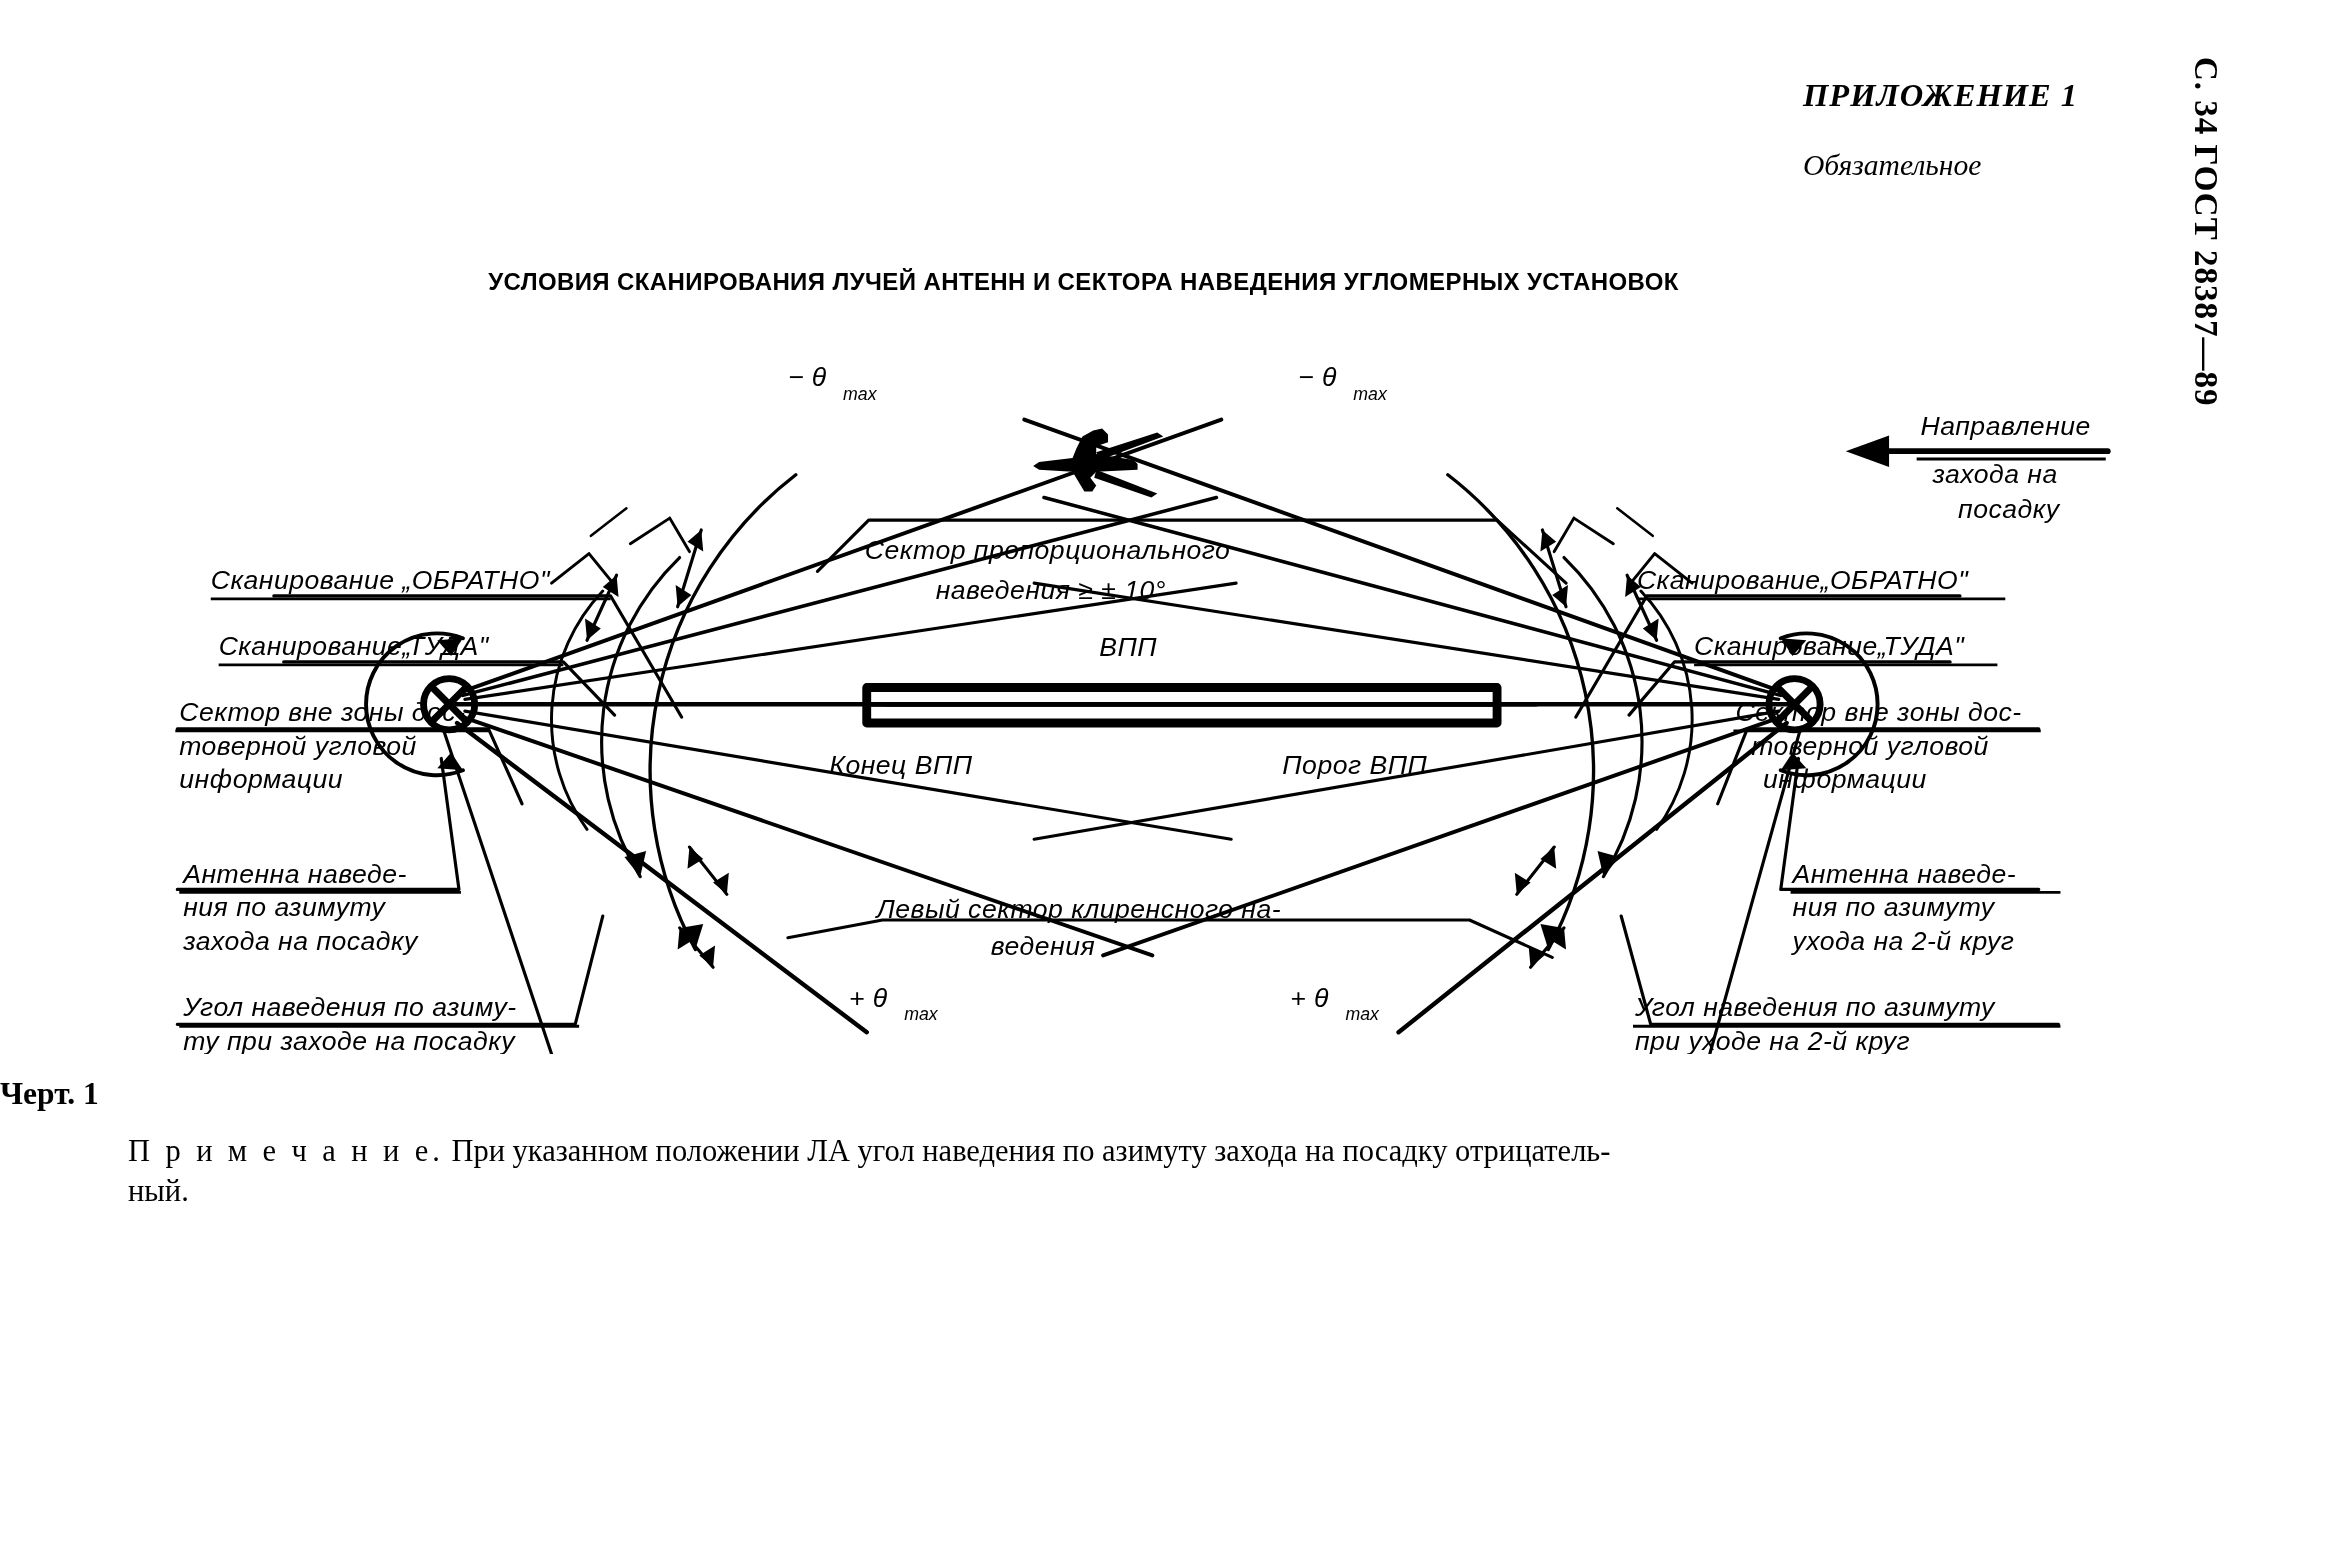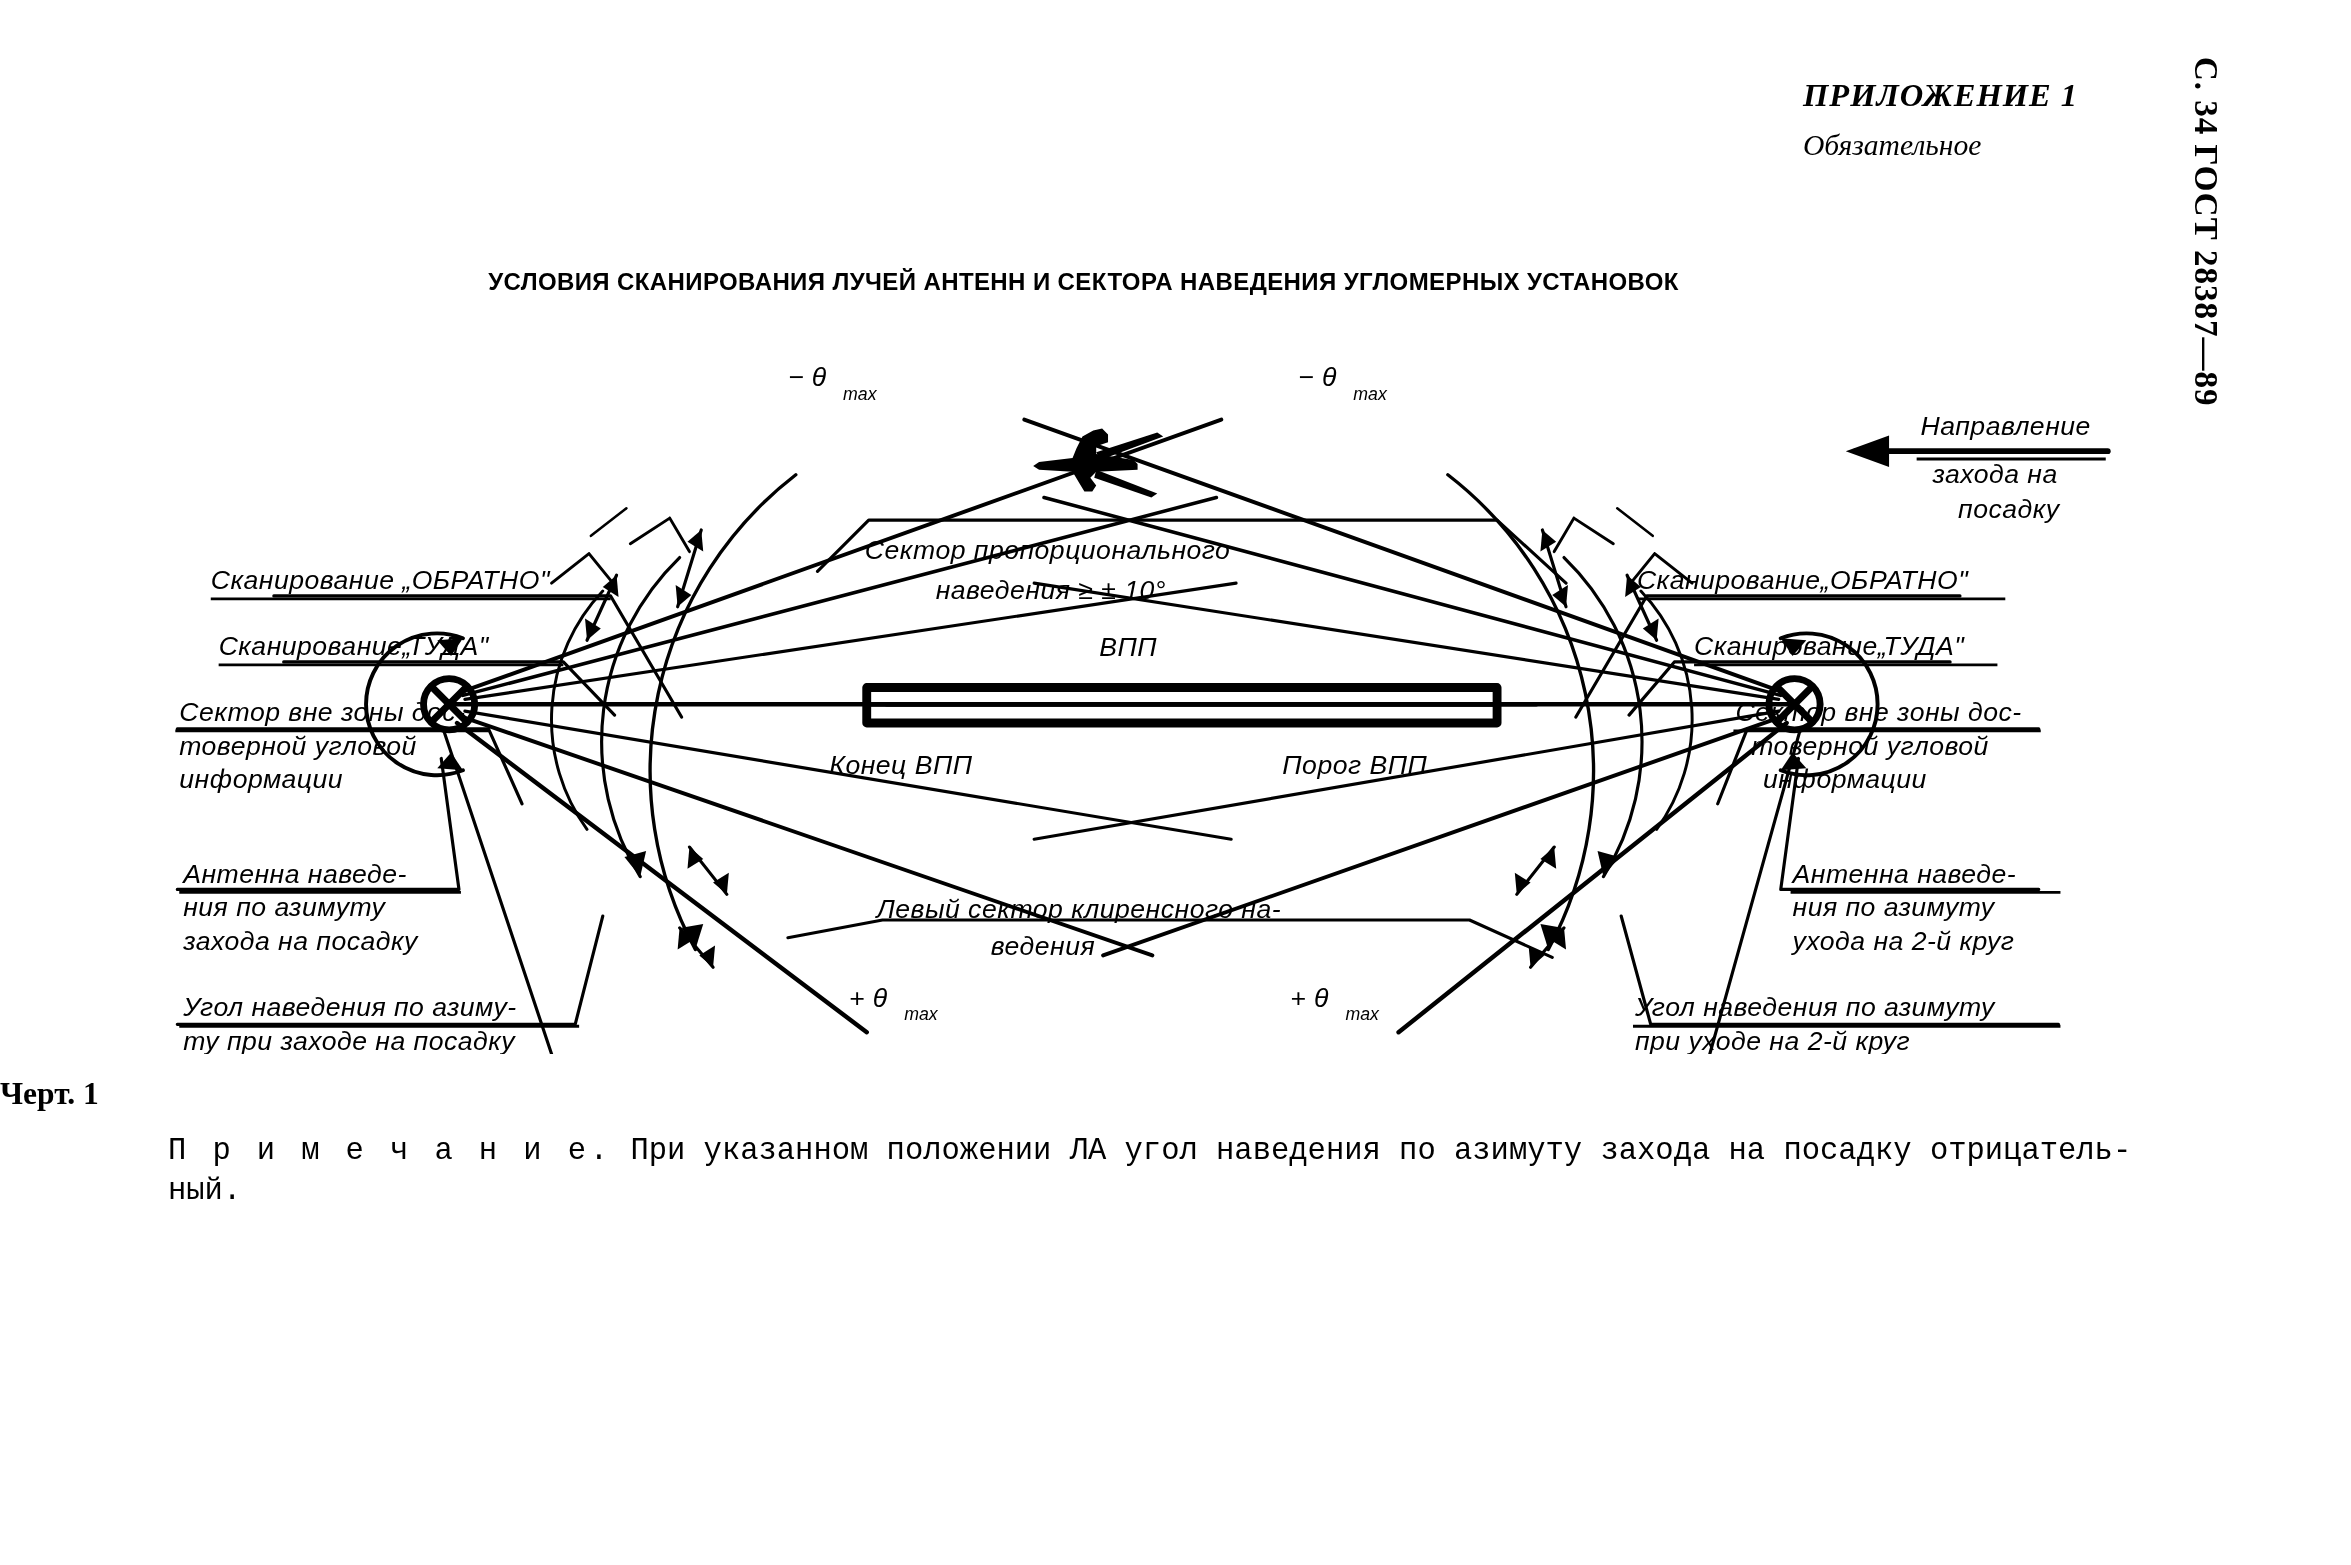--- a/index.html
+++ b/index.html
@@ -4,41 +4,41 @@
 <style>
   html,body{margin:0;padding:0;background:#ffffff;}
   body{width:2351px;height:1565px;position:relative;overflow:hidden;
        font-family:"Liberation Serif",serif;color:#000;}
 
   
   #appendix-block{position:absolute;left:1803px;top:77px;width:394px;}
   #appendix-title{font-family:"Liberation Serif",serif;font-style:italic;font-weight:bold;
                   font-size:32.5px;letter-spacing:1px;}
   #appendix-sub{font-family:"Liberation Serif",serif;font-style:italic;
-                font-size:29.6px;margin-top:15px;}
+                font-size:29.6px;margin-top:35px;}
 
   #side-stamp{position:absolute;left:2224px;top:57px;width:552px;
               transform:rotate(90deg);transform-origin:0 0;
               font-family:"Liberation Serif",serif;font-weight:bold;font-size:33px;
               letter-spacing:1px;white-space:nowrap;}
 
   #page-title{position:absolute;left:0;top:268px;width:2167px;text-align:center;
               font-family:"Liberation Sans",sans-serif;font-weight:bold;font-size:24px;
               letter-spacing:0.4px;}
 
   
   #drawing{position:absolute;left:0;top:325px;width:2351px;height:729px;}
   #drawing svg{display:block;}
 
   
   #fig-caption{position:absolute;left:0;top:1076px;width:2216px;text-align:left;
                font-family:"Liberation Serif",serif;font-weight:bold;font-size:31.5px;}
   #note{position:absolute;left:128px;top:1131px;width:2088px;
-        font-family:Liberation Mono, monospace;font-size:30.5px;line-height:1.32;
-        text-align:justify;margin-left:40px;}
+        font-family:Liberation Serif, serif;font-size:30.5px;line-height:1.32;
+        text-align:justify;}
   #note .sp{letter-spacing:3.9px;}
 
   
   .lbl{font-family:"Liberation Sans",sans-serif;font-style:italic;font-size:27px;
        letter-spacing:.5px;}
   .sub{font-family:"Liberation Sans",sans-serif;font-style:italic;font-size:18px;}
 </style>
 </head>
 <body>
 

